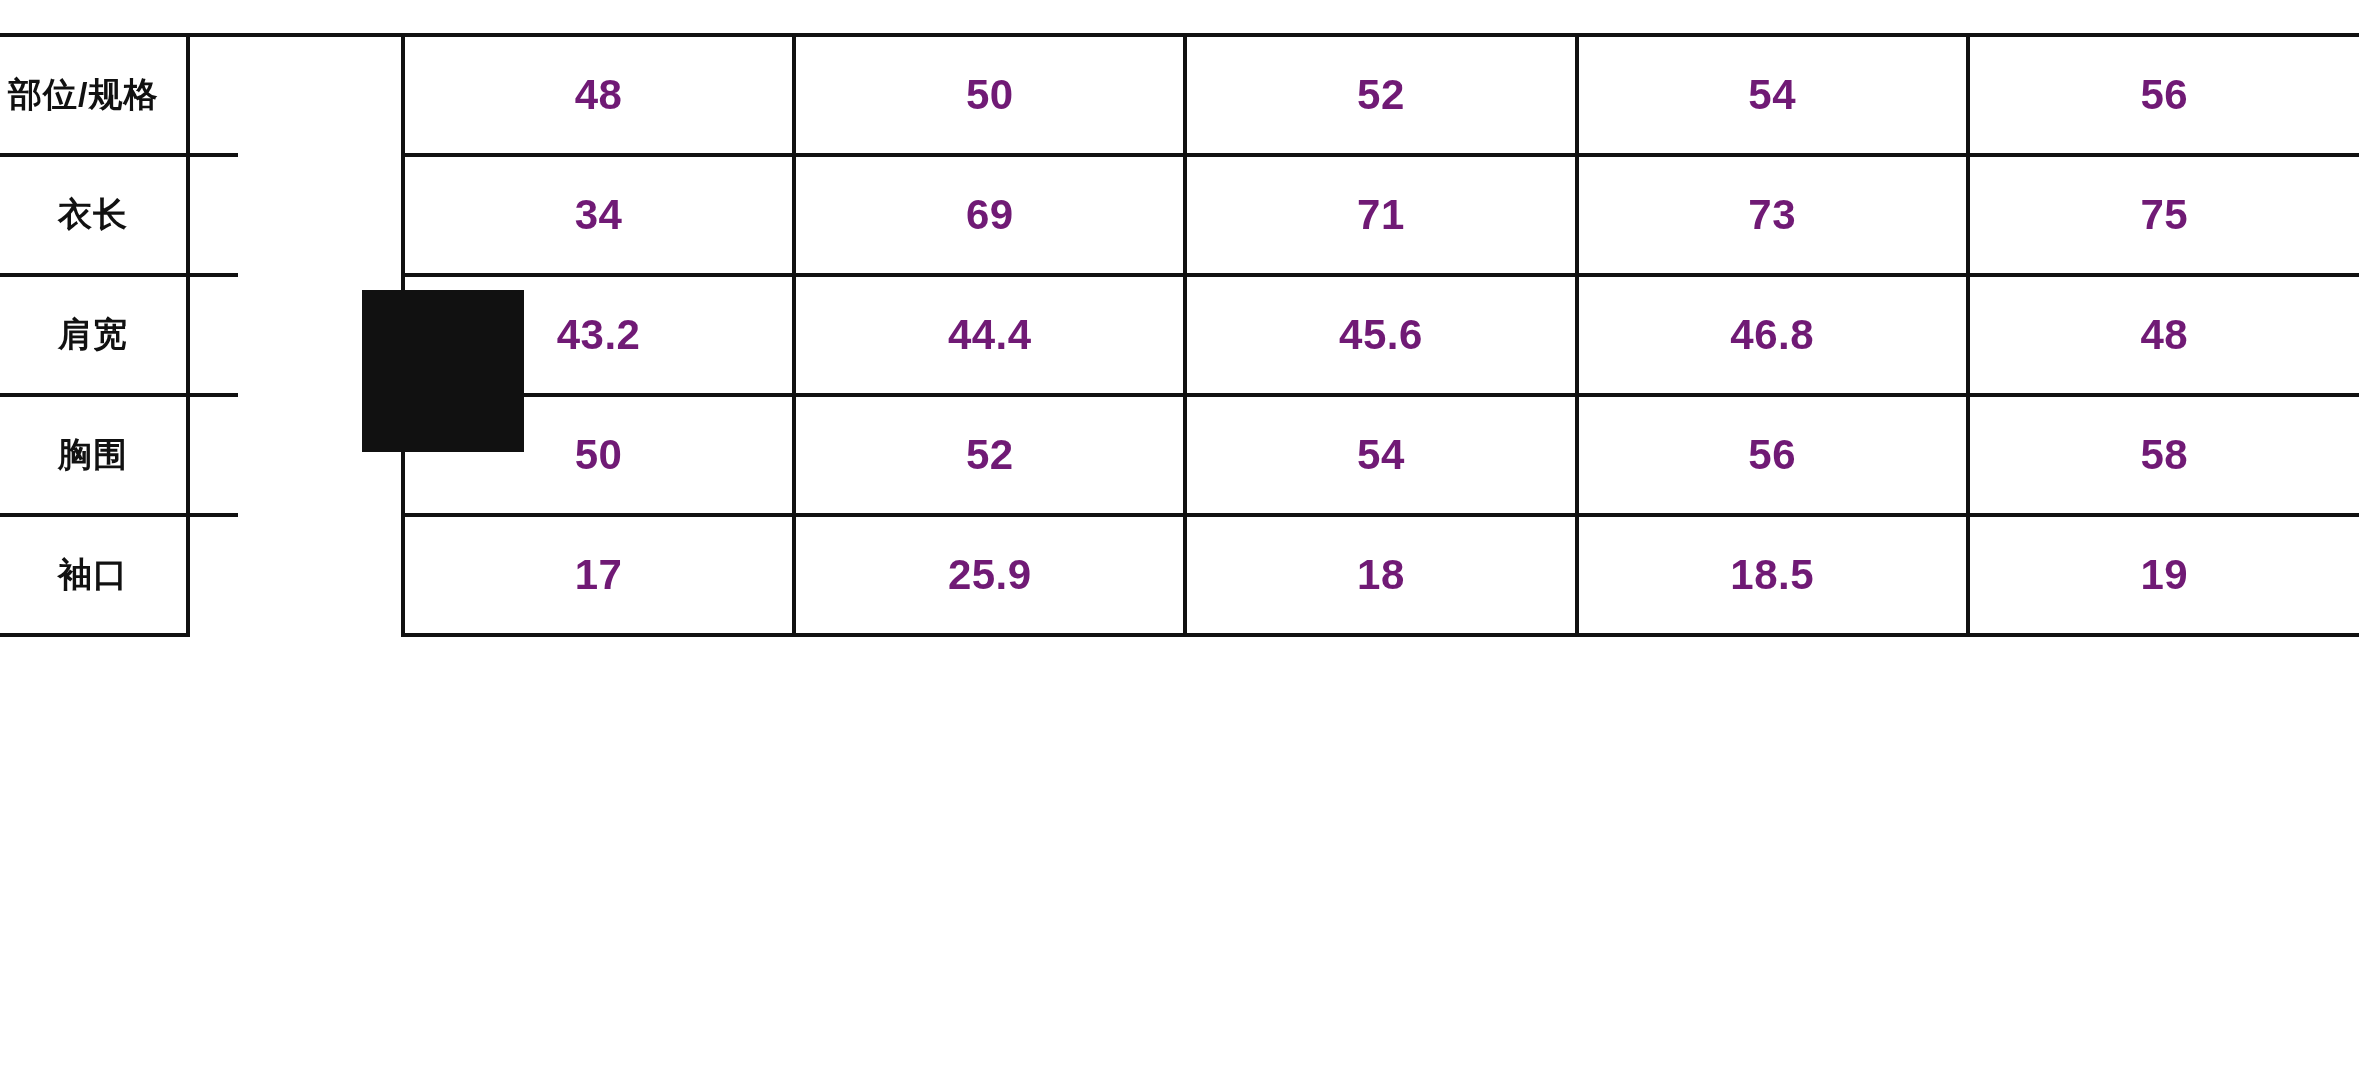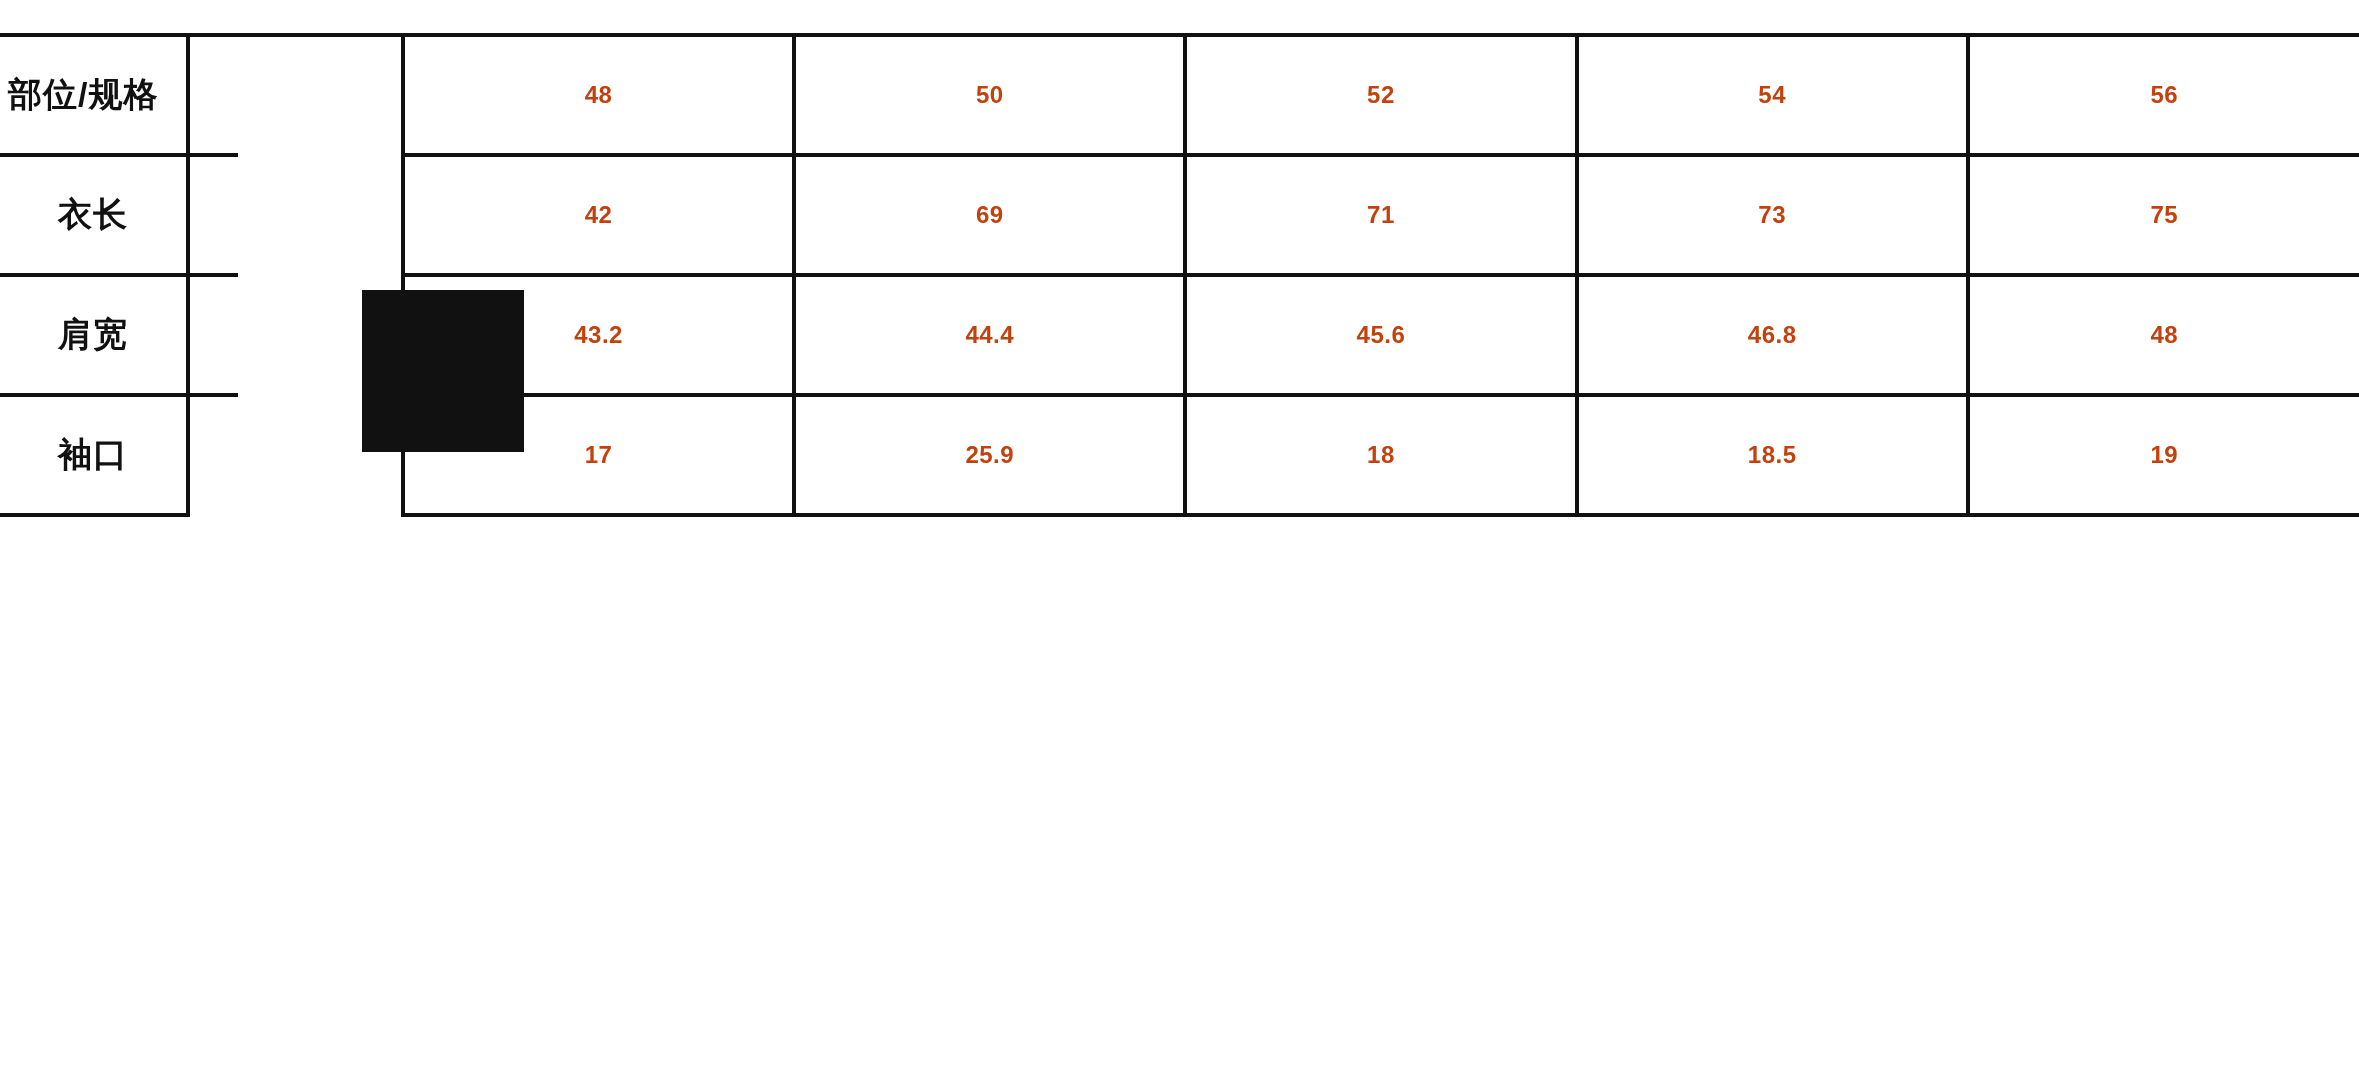--- a/index.html
+++ b/index.html
@@ -80,24 +80,24 @@
     top: -2px;
     width: 48px;
     height: 4px;
     background: #111111;
   }
   table.size-table tr.header-row td.spacer-cell::before {
     display: none;
   }
 
   table.size-table td.size-cell {
-    font-size: 24px;
+    font-size: 42px;
     font-weight: 700;
     letter-spacing: 0.5px;
-    color: #c2410c;
+    color: #701a75;
   }
 
   
   table.size-table td.size-cell.last {
     border-right: none;
   }
 
   
   table.size-table tr.header-row td {
     border-top: 4px solid #111111;
@@ -144,37 +144,46 @@
         <td class="size-cell">48</td>
         <td class="size-cell">50</td>
         <td class="size-cell">52</td>
         <td class="size-cell">54</td>
         <td class="size-cell last">56</td>
       </tr>
 
       <tr>
         <td class="label-cell">衣长</td>
         <td class="spacer-cell"></td>
-        <td class="size-cell">42</td>
+        <td class="size-cell">34</td>
         <td class="size-cell">69</td>
         <td class="size-cell">71</td>
         <td class="size-cell">73</td>
         <td class="size-cell last">75</td>
       </tr>
 
       <tr>
         <td class="label-cell">肩宽</td>
         <td class="spacer-cell"></td>
         <td class="size-cell">43.2</td>
         <td class="size-cell">44.4</td>
         <td class="size-cell">45.6</td>
         <td class="size-cell">46.8</td>
         <td class="size-cell last">48</td>
       </tr>
 
+      <tr>
+        <td class="label-cell">胸围</td>
+        <td class="spacer-cell"></td>
+        <td class="size-cell">50</td>
+        <td class="size-cell">52</td>
+        <td class="size-cell">54</td>
+        <td class="size-cell">56</td>
+        <td class="size-cell last">58</td>
+      </tr>
 
 
       <tr>
         <td class="label-cell">袖口</td>
         <td class="spacer-cell"></td>
         <td class="size-cell">17</td>
         <td class="size-cell">25.9</td>
         <td class="size-cell">18</td>
         <td class="size-cell">18.5</td>
         <td class="size-cell last">19</td>

